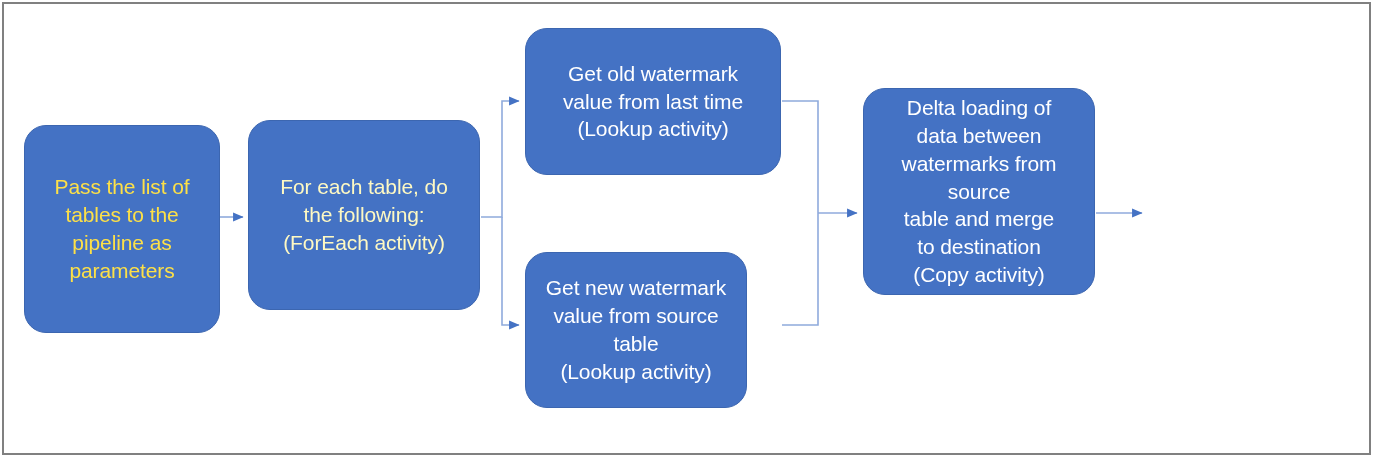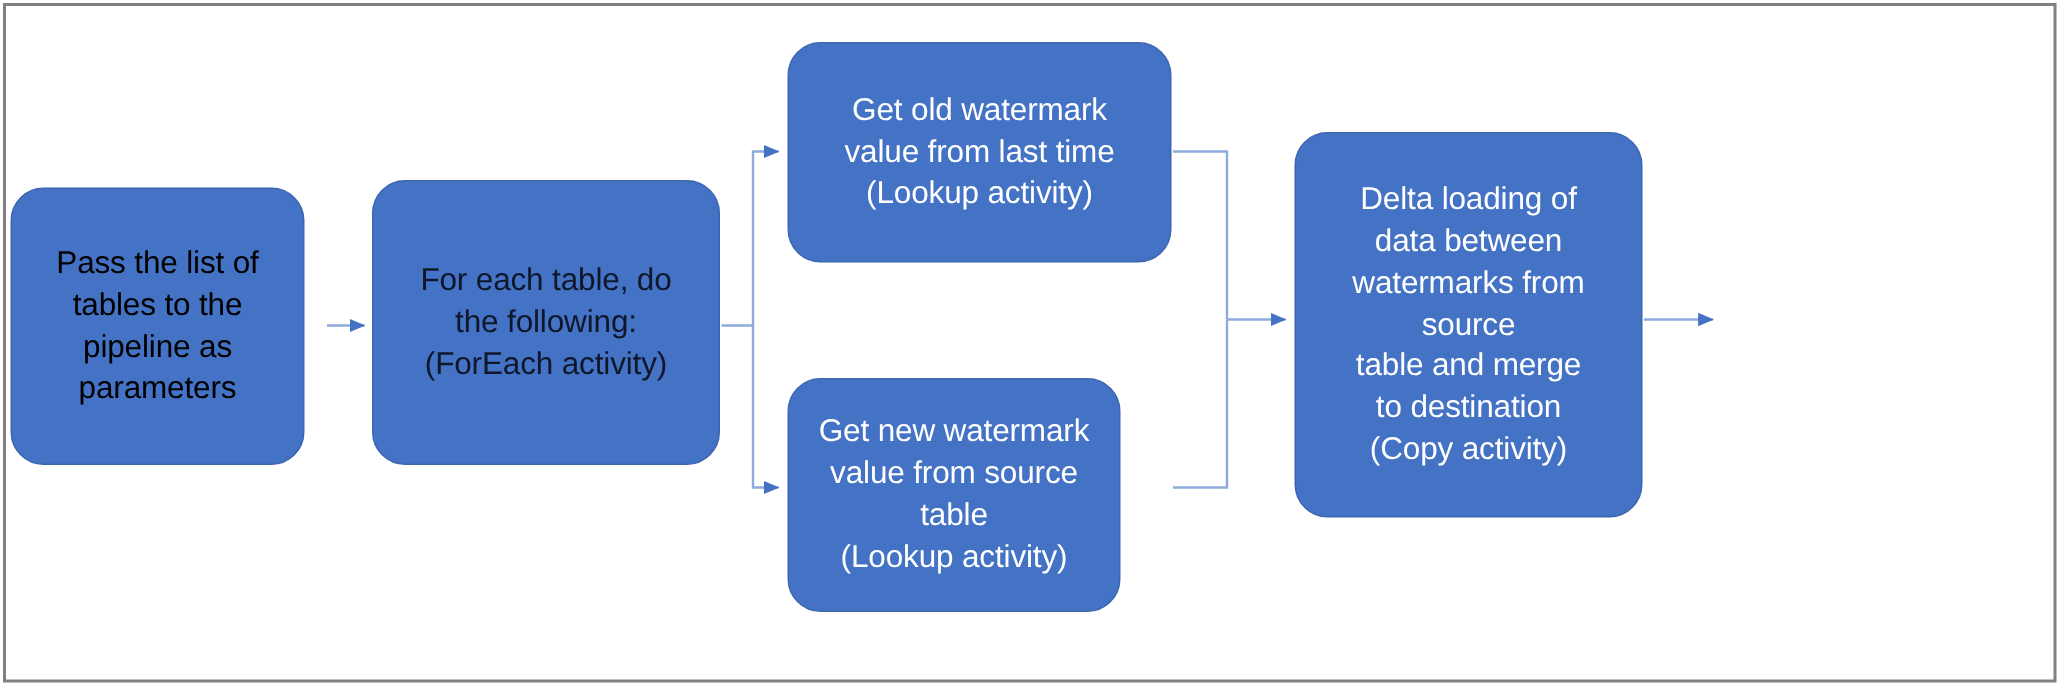--- a/index.html
+++ b/index.html
@@ -96,47 +96,47 @@
 
     <g>
       <path d="M818,213 L857,213" stroke="#8FAADC" stroke-width="1.6" fill="none" marker-end="url(#arrowhead)"></path>
     </g>
 
     <g>
       <path d="M1096,213 L1142,213" stroke="#8FAADC" stroke-width="1.6" fill="none" marker-end="url(#arrowhead)"></path>
     </g>
   </svg>
 
-  <div class="node" style="left: 7px; top: 125px; width: 196px; height: 185px; background: rgb(68, 114, 196); color: #000000;">
+  <div class="node" style="left: 24px; top: 125px; width: 196px; height: 208px; background: rgb(68, 114, 196); color: #fde047;">
     <span class="node-text">Pass the list of
 tables to the
 pipeline as
 parameters</span>
   </div>
 
-  <div class="node" style="left: 248px; top: 120px; width: 232px; height: 190px; background: rgb(68, 114, 196); color: #0f172a;">
+  <div class="node" style="left: 248px; top: 120px; width: 232px; height: 190px; background: rgb(68, 114, 196); color: #fef9c3;">
     <span class="node-text">For each table, do
 the following:
 (ForEach activity)</span>
   </div>
 
   <div class="node" style="left: 525px; top: 28px; width: 256px; height: 147px; background: rgb(68, 114, 196); color: rgb(255, 255, 255);">
     <span class="node-text">Get old watermark
 value from last time
 (Lookup activity)</span>
   </div>
 
   <div class="node" style="left: 525px; top: 252px; width: 222px; height: 156px; background: rgb(68, 114, 196); color: rgb(255, 255, 255);">
     <span class="node-text">Get new watermark
 value from source
 table
 (Lookup activity)</span>
   </div>
 
-  <div class="node" style="left: 863px; top: 88px; width: 232px; height: 257px; background: rgb(68, 114, 196); color: rgb(255, 255, 255);">
+  <div class="node" style="left: 863px; top: 88px; width: 232px; height: 207px; background: rgb(68, 114, 196); color: rgb(255, 255, 255);">
     <span class="node-text">Delta loading of
 data between
 watermarks from
 source
 table and merge
 to destination
 (Copy activity)</span>
   </div>
 
 

